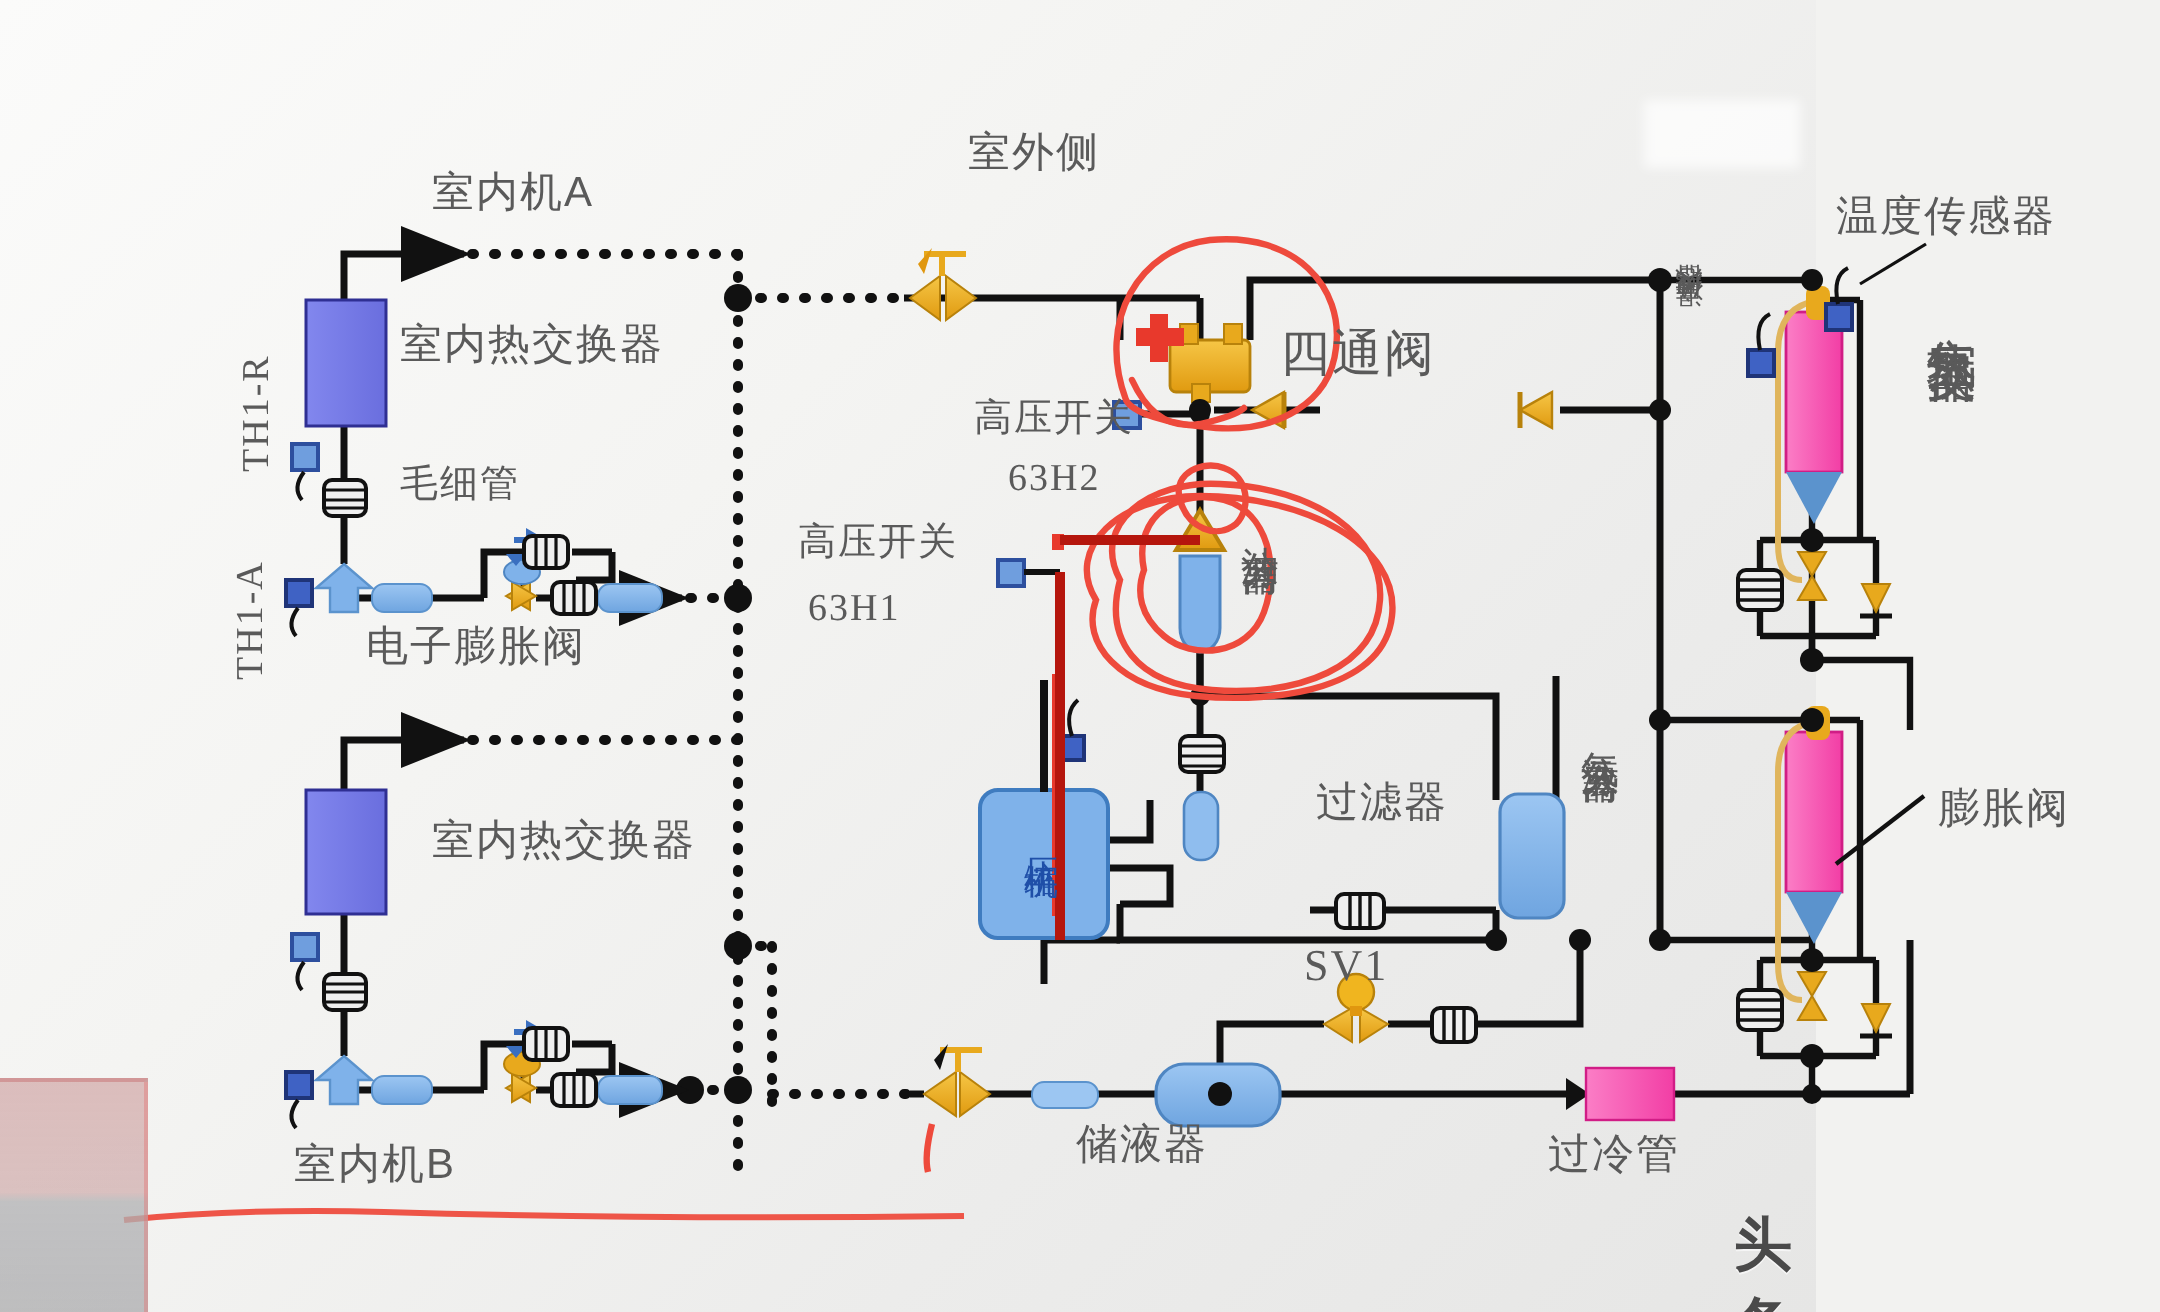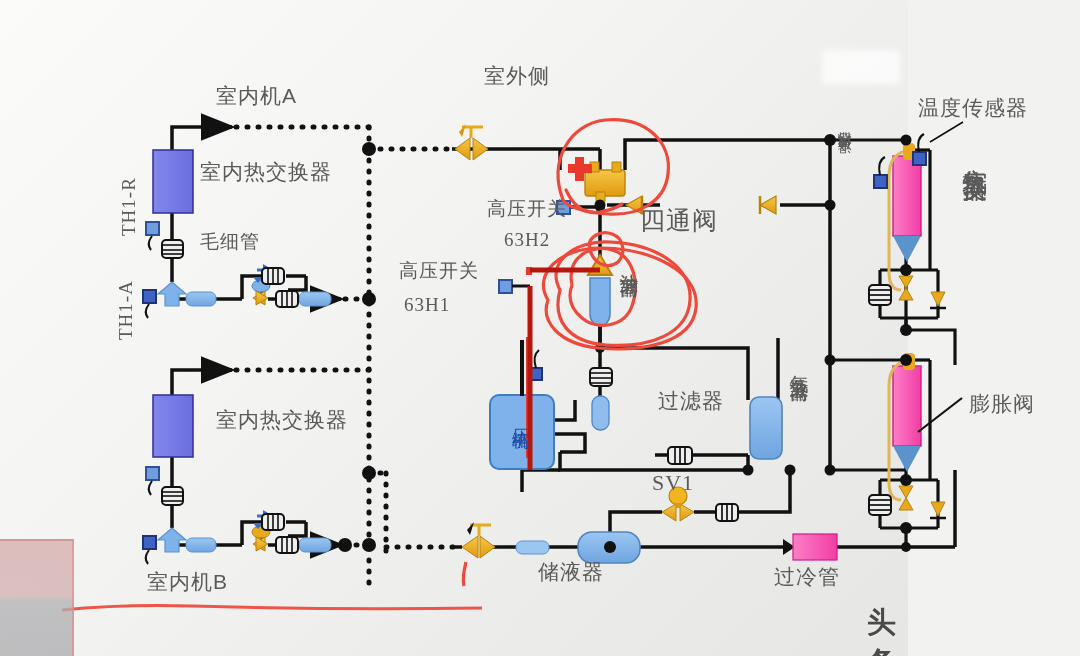--- a/index.html
+++ b/index.html
@@ -473,35 +473,36 @@
     <path d="M62,610 q60,-6 130,-4 q140,4 290,2" stroke="#ee5548" stroke-width="3" fill="none"></path>
 
     <line x1="962" y1="398" x2="918" y2="432" stroke="#111" stroke-width="2.2"></line>
 
     <line x1="963" y1="122" x2="930" y2="142" stroke="#111" stroke-width="1.6"></line>
   </svg>
 
   <div class="lbl big" style="left:216px;top:82px;">室内机A</div>
   <div class="lbl big" style="left:200px;top:158px;">室内热交换器</div>
   <div class="lbl med" style="left:200px;top:229px;">毛细管</div>
+  <div class="lbl big" style="left:183px;top:309px;">电子膨胀阀</div>
 
   <div class="lbl med serif rot90" style="left:118px;top:236px;">TH1-R</div>
   <div class="lbl med serif rot90" style="left:115px;top:340px;">TH1-A</div>
 
   <div class="lbl big" style="left:216px;top:406px;">室内热交换器</div>
   <div class="lbl big" style="left:147px;top:568px;">室内机B</div>
 
   <div class="lbl big" style="left:484px;top:62px;">室外侧</div>
 
   <div class="lbl med" style="left:487px;top:196px;">高压开关</div>
   <div class="lbl med serif" style="left:504px;top:229px;">63H2</div>
   <div class="lbl med" style="left:399px;top:258px;">高压开关</div>
   <div class="lbl med serif" style="left:404px;top:294px;">63H1</div>
 
-  <div class="lbl big" style="left:640px;top:160px;font-size:25px;margin-top:44px;">四通阀</div>
+  <div class="lbl big" style="left:640px;top:160px;font-size:25px;">四通阀</div>
 
   <div class="lbl med vert" style="left:620px;top:258px;line-height:1.0;">油分离器</div>
   <div class="lbl sm vert" style="left:512px;top:415px;line-height:1.0;color:#1f4fa8;">压缩机</div>
 
   <div class="lbl big" style="left:619px;top:387px;margin-left:39px;">过滤器</div>
   <div class="lbl med vert" style="left:790px;top:360px;line-height:1.0;">气液分离器</div>
 
   <div class="lbl med serif" style="left:652px;top:470px;font-size:22px;">SV1</div>
   <div class="lbl big" style="left:538px;top:558px;">储液器</div>
   <div class="lbl big" style="left:774px;top:563px;font-family:Liberation Serif, serif;">过冷管</div>

